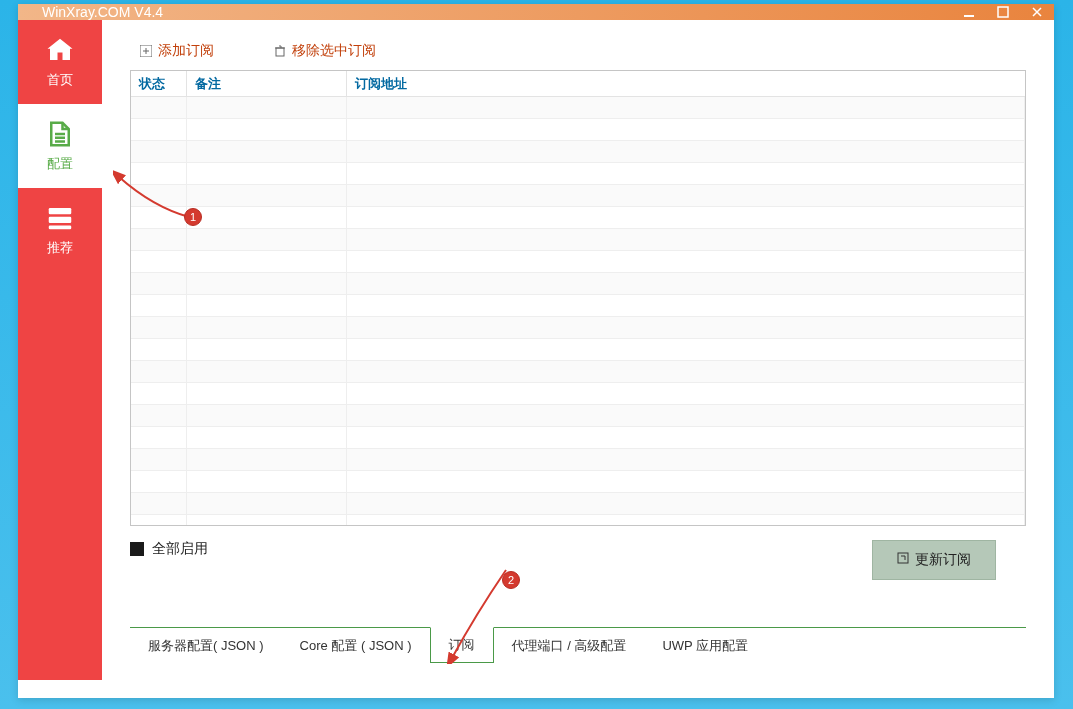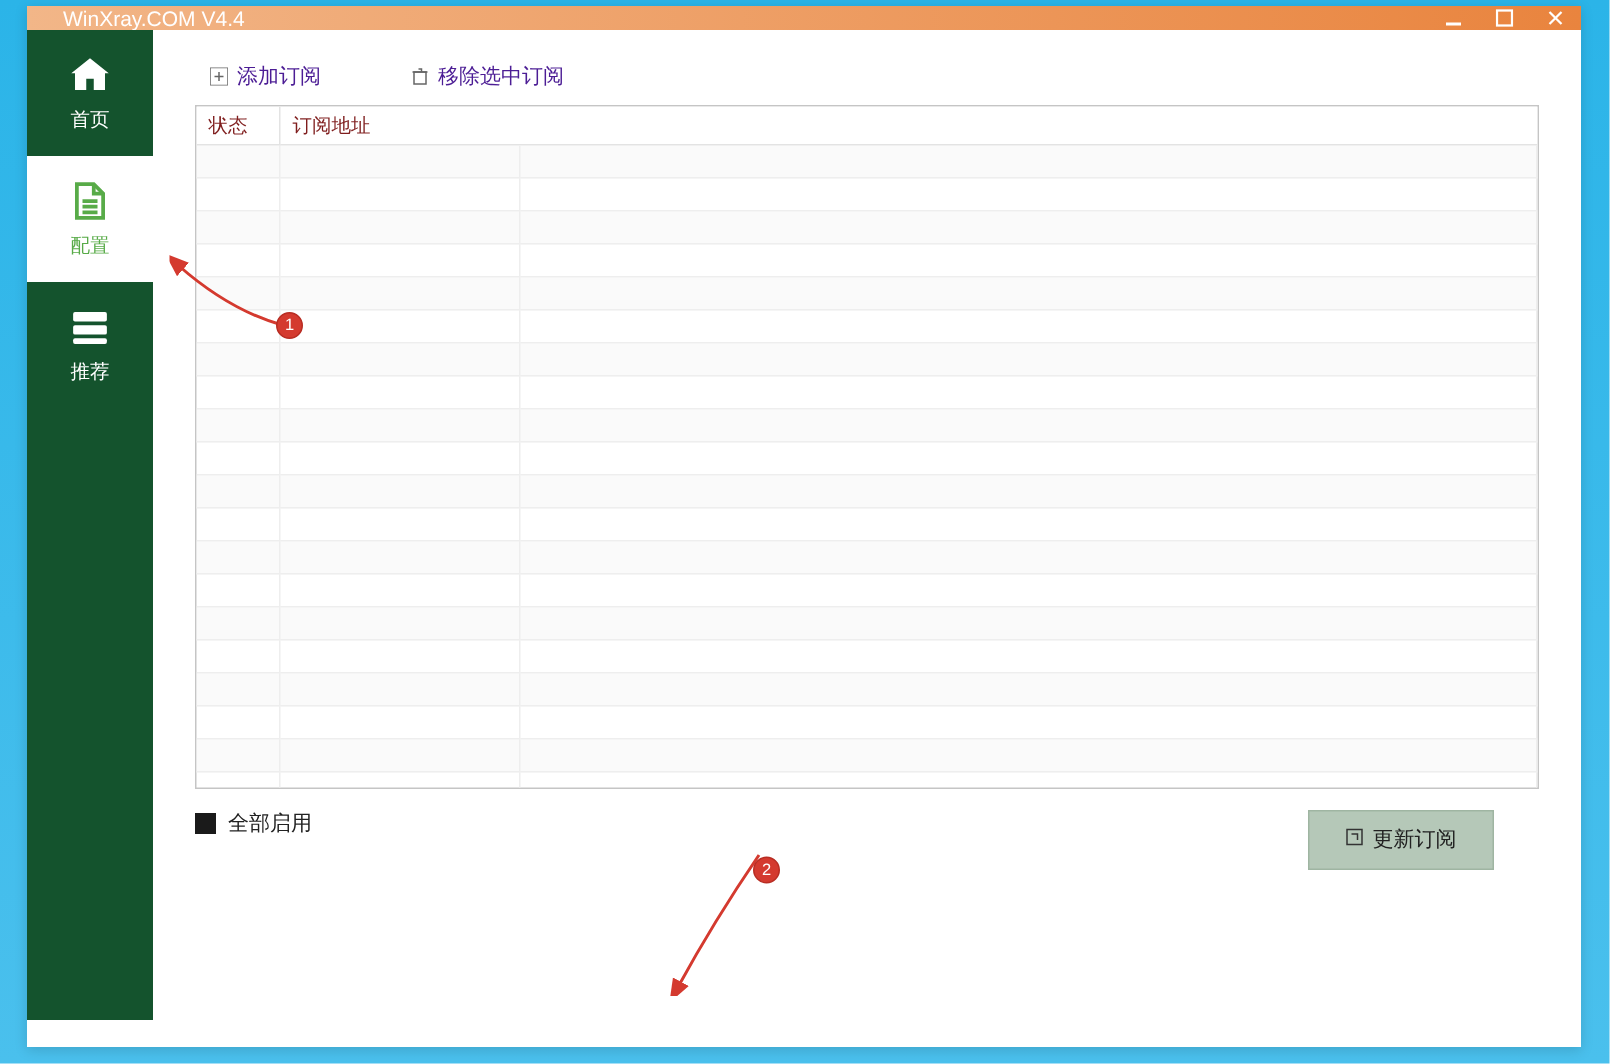--- a/index.html
+++ b/index.html
@@ -52,21 +52,21 @@
     .win-btn svg {
       width: 12px;
       height: 12px;
     }
     .body-area {
       display: flex;
       height: calc(100% - 34px);
     }
     .sidebar {
       width: 84px;
-      background: #14532d;
+      background: #ef4444;
       display: flex;
       flex-direction: column;
     }
     .nav-item {
       height: 84px;
       display: flex;
       flex-direction: column;
       align-items: center;
       justify-content: center;
       gap: 6px;
@@ -96,21 +96,21 @@
       display: flex;
       gap: 60px;
       padding: 4px 0 10px 10px;
       align-items: center;
     }
     .tool-link {
       display: flex;
       align-items: center;
       gap: 6px;
       font-size: 14px;
-      color: #4c1d95;
+      color: #c2410c;
       cursor: pointer;
     }
     .tool-icon {
       width: 12px;
       height: 12px;
       display: inline-flex;
       align-items: center;
     }
     .table-container {
       border: 1px solid #c5c5c5;
@@ -121,23 +121,24 @@
     .table-header {
       display: flex;
       height: 26px;
       background: #ffffff;
     }
     .th {
       border-right: 1px solid #e3e3e3;
       border-bottom: 1px solid #e3e3e3;
       padding: 4px 8px;
       font-size: 13px;
-      color: #7f1d1d;
-      display: flex;
-      align-items: center;
+      color: #0369a1;
+      display: flex;
+      align-items: center;
+      font-weight: bold;
     }
     .col-status { width: 56px; }
     .col-remark { width: 160px; }
     .col-url { flex: 1; border-right: none; }
     .table-body {
       height: calc(100% - 26px);
     }
     .table-row {
       display: flex;
       height: 22px;
@@ -320,20 +321,21 @@
                 <path d="M1 3 H11 M5 1 H7 V3" fill="none" stroke="#666"></path>
               </svg>
           </span>
           <span>移除选中订阅</span>
         </div>
       </div>
 
       <div class="table-container">
         <div class="table-header">
           <div class="th col-status">状态</div>
+          <div class="th col-remark">备注</div>
           <div class="th col-url">订阅地址</div>
         </div>
         <div class="table-body">
           <div class="table-row">
               <div class="td col-status"></div>
               <div class="td col-remark"></div>
               <div class="td col-url"></div>
             </div>
           <div class="table-row">
               <div class="td col-status"></div>
@@ -444,20 +446,27 @@
           <span>
             <svg width="12" height="12" viewBox="0 0 12 12">
                 <rect x="1" y="1" width="10" height="10" fill="none" stroke="#333"></rect>
                 <path d="M4 4 H8 V8" fill="none" stroke="#333"></path>
               </svg>
           </span>
           <span>更新订阅</span>
         </button>
       </div>
 
+      <div class="tabs-bottom">
+        <div class="tab">服务器配置( JSON )</div>
+        <div class="tab">Core 配置 ( JSON )</div>
+        <div class="tab active">订阅</div>
+        <div class="tab">代理端口 / 高级配置</div>
+        <div class="tab">UWP 应用配置</div>
+      </div>
     </div>
   </div>
 
   <svg class="annotation-arrow1" width="82" height="55">
     <defs>
         <marker id="ah1" markerWidth="10" markerHeight="10" refX="2" refY="3" orient="auto">
           <path d="M0,0 L0,6 L8,3 z" fill="#d43a2f"></path>
         </marker>
       </defs>
     <path d="M76,50 Q40,40 6,10" stroke="#d43a2f" stroke-width="2" fill="none" marker-end="url(#ah1)"></path>

